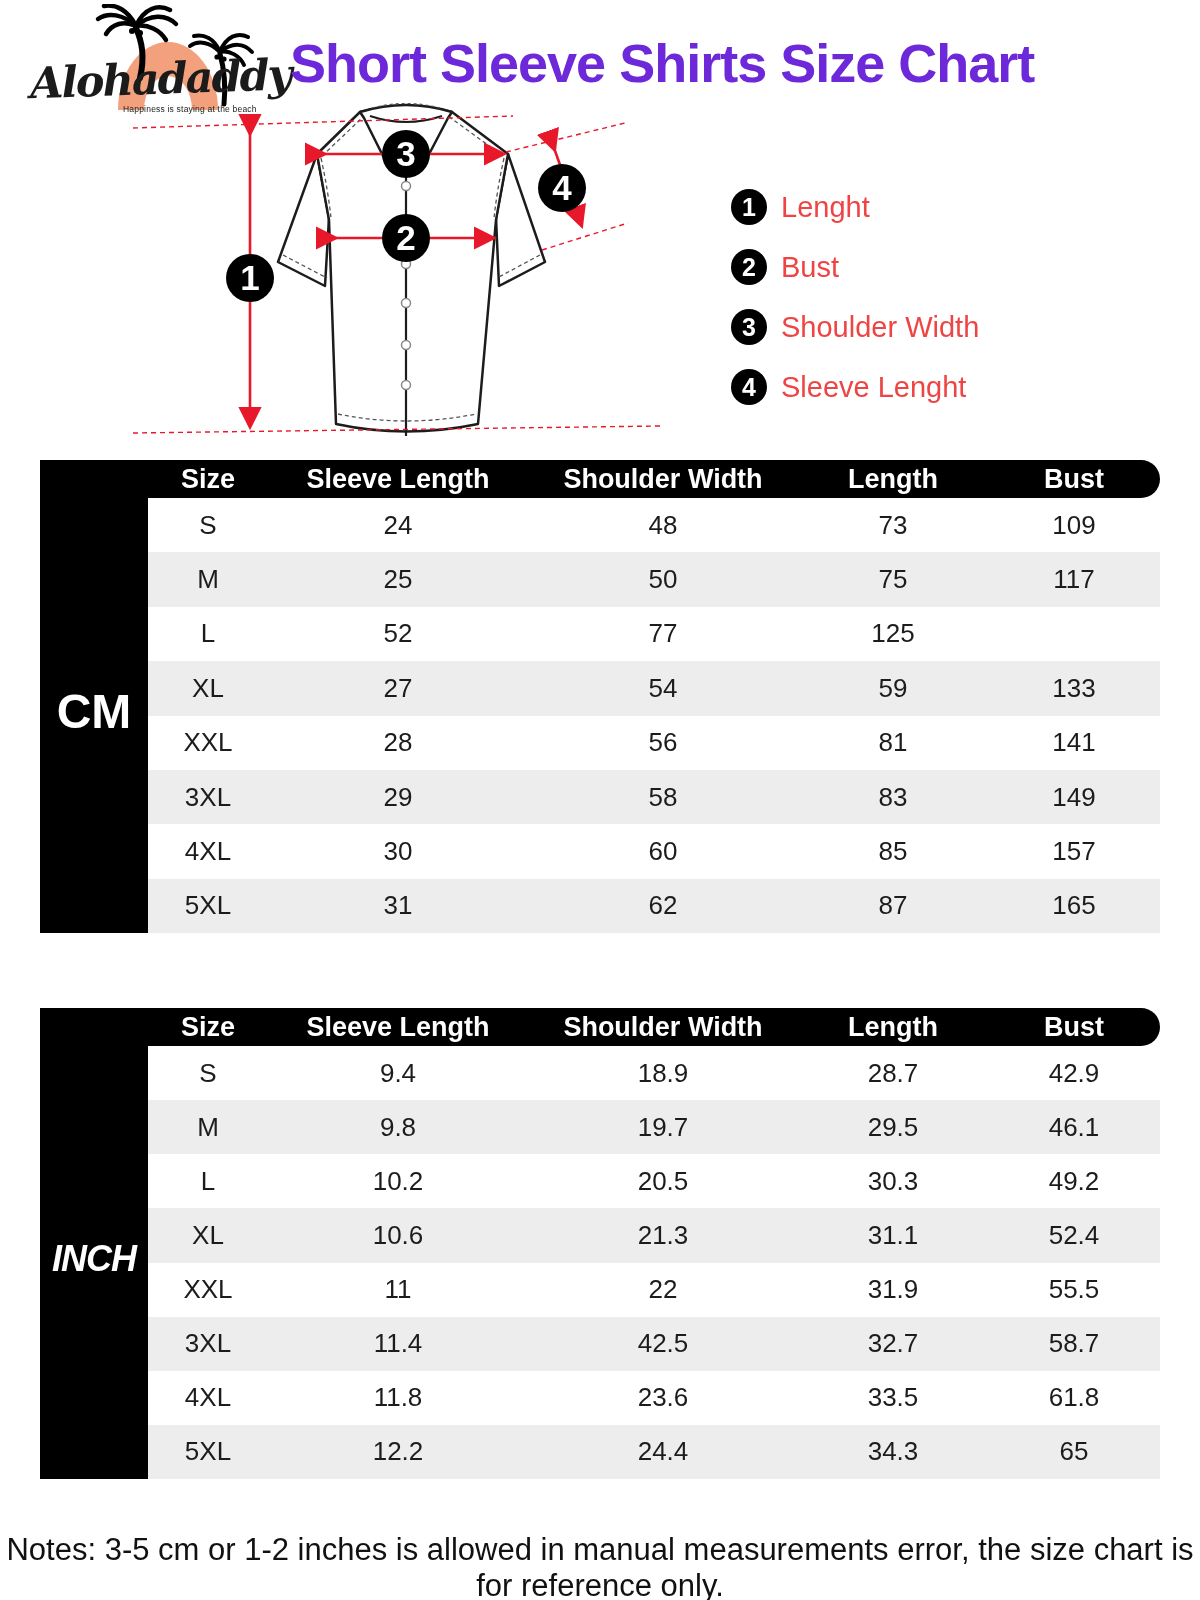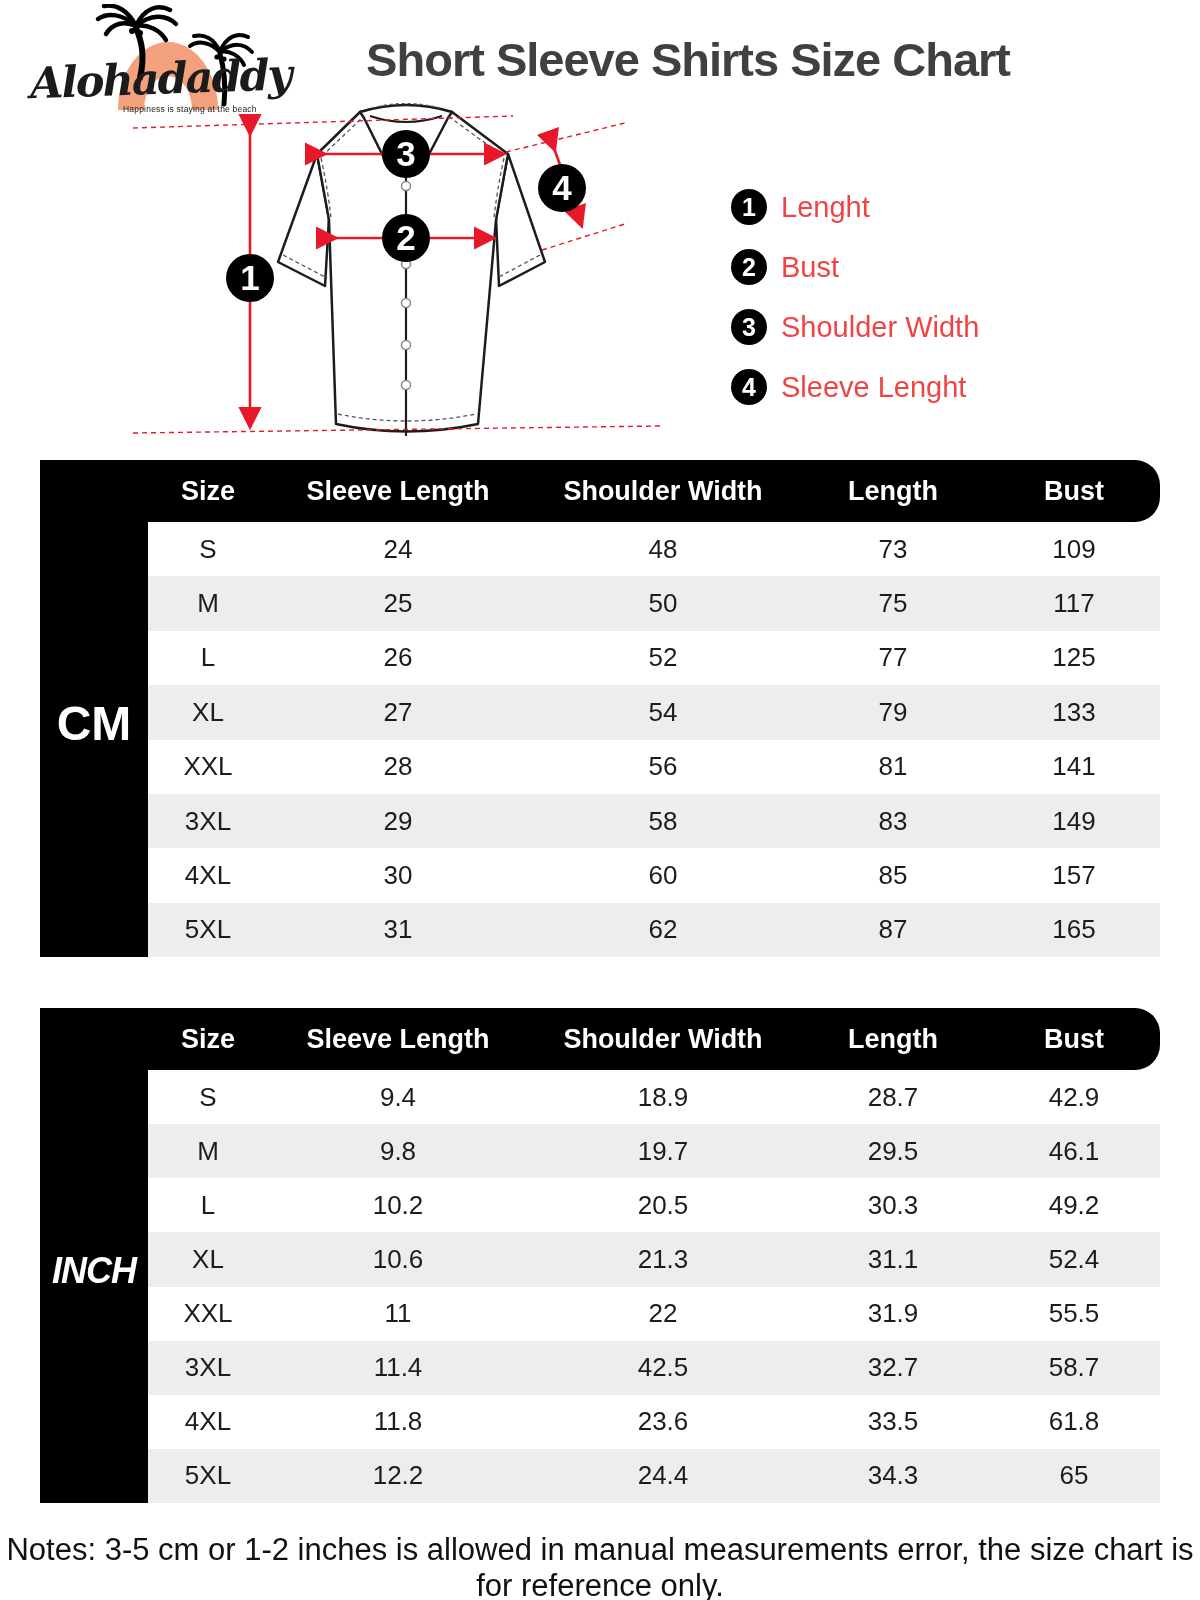--- a/index.html
+++ b/index.html
@@ -8,37 +8,37 @@
 
   
   .logo{position:absolute;left:28px;top:4px;width:245px;height:120px;}
   .logo svg{position:absolute;left:0;top:0;}
   .brand{position:absolute;left:2px;top:50px;width:243px;text-align:center;
          font-family:"DejaVu Serif", serif;font-style:italic;font-weight:bold;
          font-size:43px;letter-spacing:-2px;color:#1b1b1b;transform:rotate(-2deg);white-space:nowrap;}
   .tagline{position:absolute;left:95px;top:100px;width:150px;text-align:left;
            font-size:8.5px;color:#222;letter-spacing:0.2px;}
   .title{position:absolute;left:290px;top:32px;width:720px;text-align:right;
-         font-size:47px;font-weight:bold;color:#404040;letter-spacing:-1px;white-space:nowrap;}
+         font-size:54px;font-weight:bold;color:#6d28d9;letter-spacing:-1px;white-space:nowrap;}
 
   
   .shirt-wrap{position:absolute;left:118px;top:92px;width:545px;height:365px;}
   .legend{position:absolute;left:731px;top:189px;}
   .legend-item{display:flex;align-items:center;height:36px;margin-bottom:24px;}
   .legend-badge{width:36px;height:36px;border-radius:50%;background:#000;color:#fff;
                 display:flex;align-items:center;justify-content:center;
                 font-size:25px;font-weight:bold;flex:0 0 36px;}
   .legend-label{margin-left:14px;font-size:29px;color:#ef4444;white-space:nowrap;}
 
   
   .size-table{position:absolute;left:40px;width:1120px;}
   .side-bar{position:absolute;left:0;top:0;bottom:0;width:108px;background:#000;}
   .side-label{position:absolute;left:0;top:0;bottom:0;width:108px;display:flex;
               align-items:center;justify-content:center;color:#fff;font-weight:bold;margin-top:30px;}
-  .t-header{position:relative;height:62px;background:#000;border-radius:4px 25px 25px 0;
+  .t-header{position:relative;height:38px;background:#000;border-radius:4px 25px 25px 0;
             display:grid;grid-template-columns:120px 260px 270px 190px 172px;
             padding-left:108px;box-sizing:border-box;align-items:center;z-index:2;}
   .th{color:#fff;font-size:27px;font-weight:bold;text-align:center;}
   .t-body{display:flex;flex-direction:column;margin-left:108px;}
   .tr{flex:1;display:grid;grid-template-columns:120px 260px 270px 190px 172px;align-items:center;}
   .tr:nth-child(even){background:#ededed;}
   .td{font-size:26px;color:#1c1c1c;text-align:center;}
   #table-cm  .t-body{height:435px;}
   #table-cm  .side-label{font-size:48px;}
   #table-inch .t-body{height:433px;}
@@ -191,30 +191,29 @@
         </div>
         <div class="tr">
           <div class="td">M</div>
           <div class="td">25</div>
           <div class="td">50</div>
           <div class="td">75</div>
           <div class="td">117</div>
         </div>
         <div class="tr">
           <div class="td">L</div>
-          <div class="td">26</div>
           <div class="td">52</div>
           <div class="td">77</div>
           <div class="td">125</div>
         </div>
         <div class="tr">
           <div class="td">XL</div>
           <div class="td">27</div>
           <div class="td">54</div>
-          <div class="td">79</div>
+          <div class="td">59</div>
           <div class="td">133</div>
         </div>
         <div class="tr">
           <div class="td">XXL</div>
           <div class="td">28</div>
           <div class="td">56</div>
           <div class="td">81</div>
           <div class="td">141</div>
         </div>
         <div class="tr">

